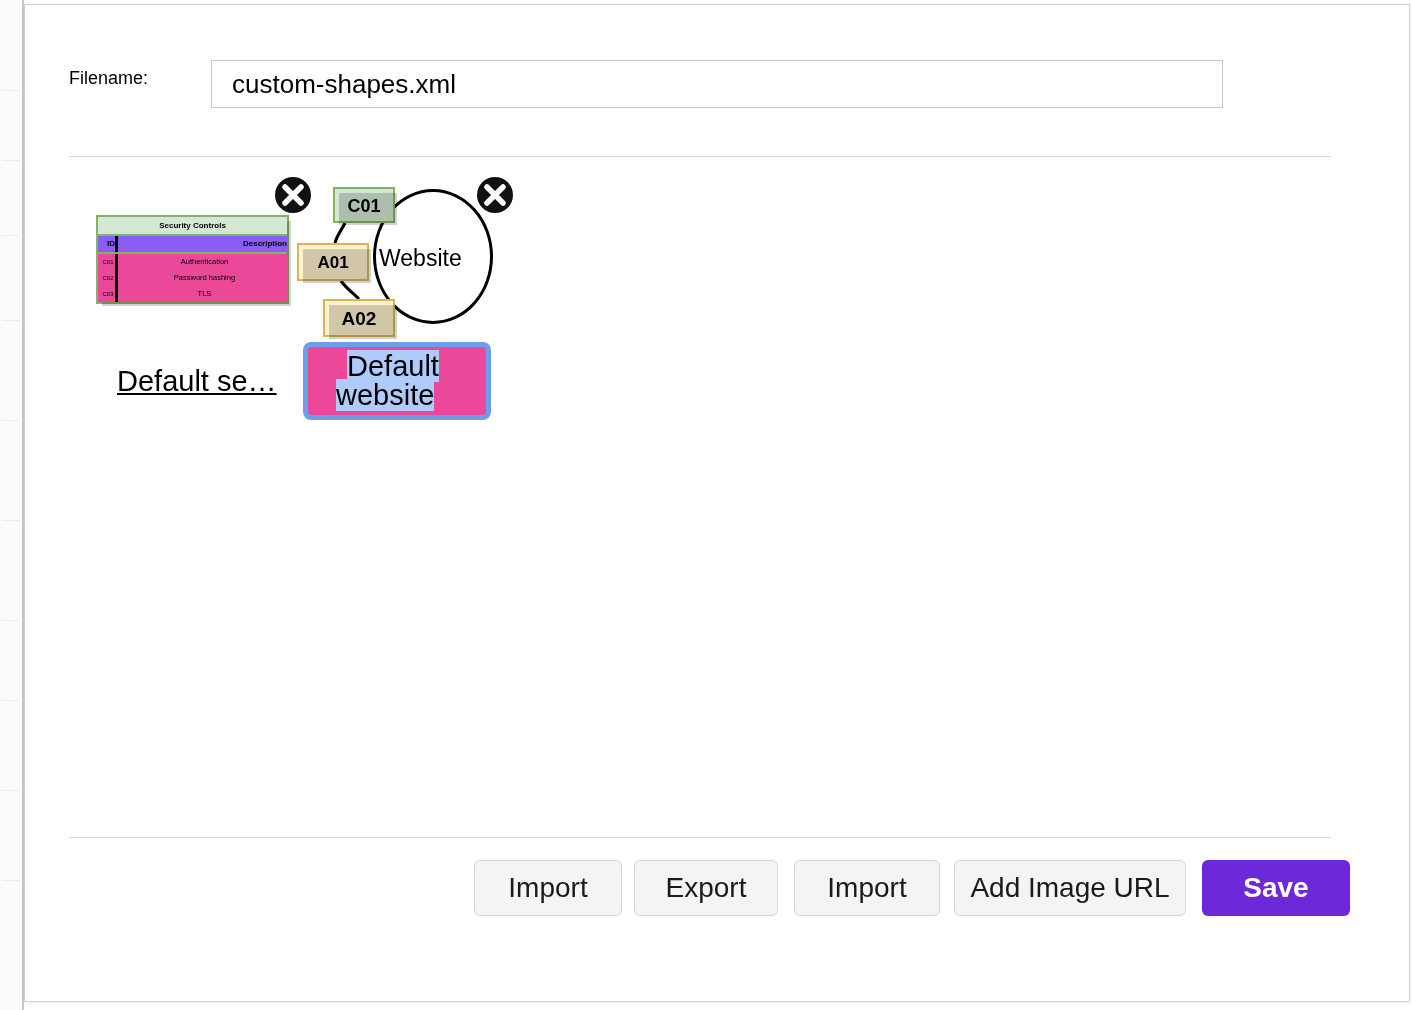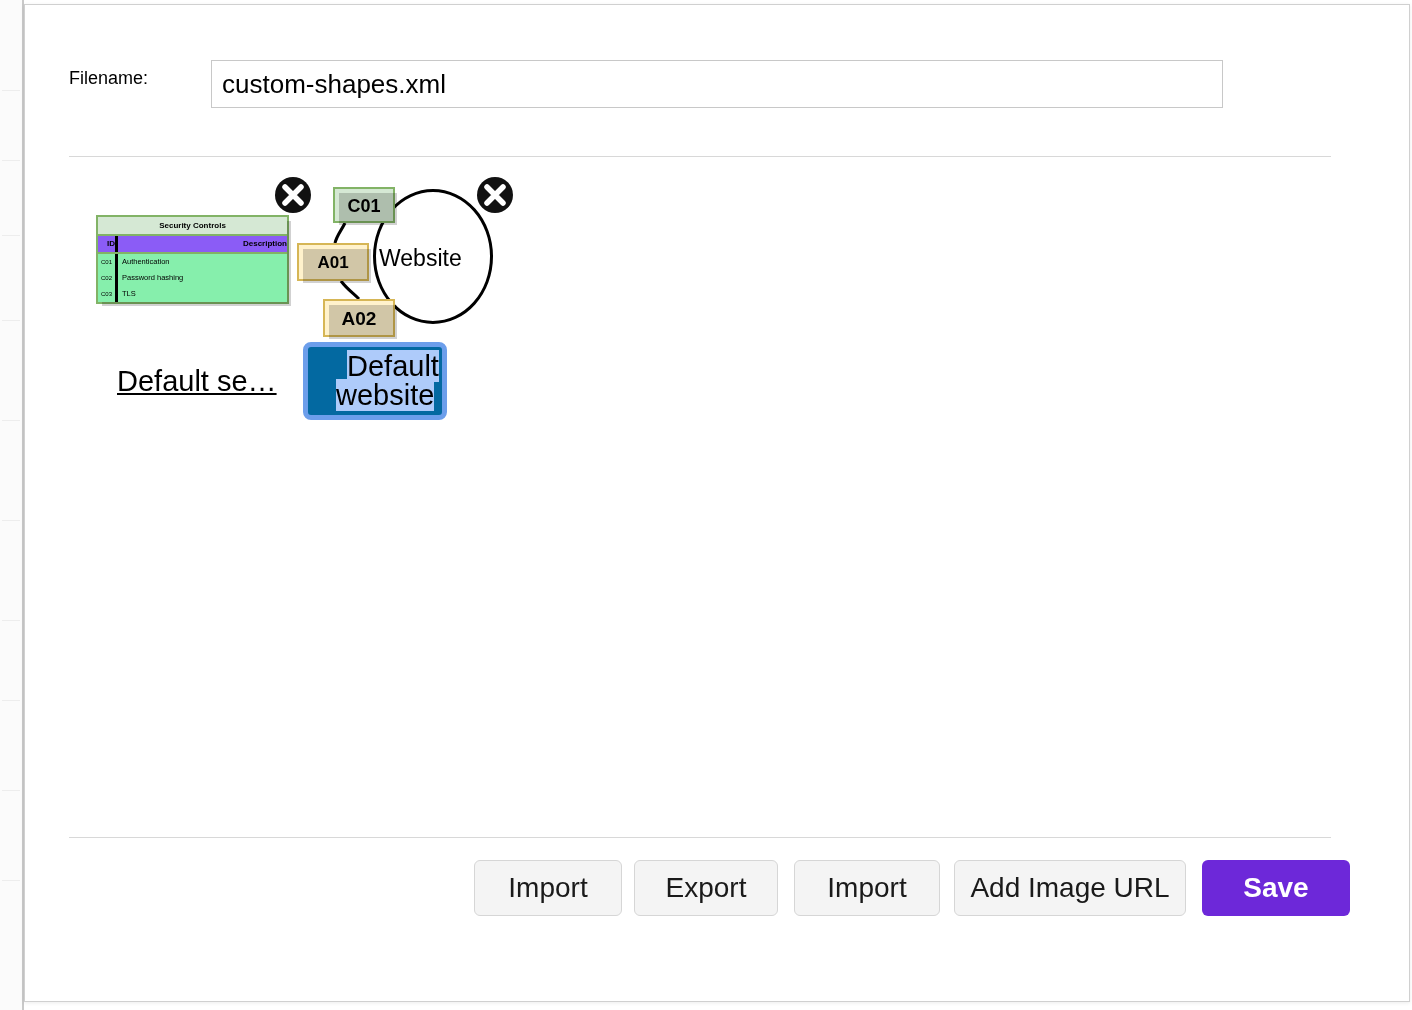--- a/index.html
+++ b/index.html
@@ -70,21 +70,21 @@
     left: 186px;
     top: 0px;
     width: 1012px;
     height: 48px;
     box-sizing: border-box;
     border: 1px solid #c8c8c8;
     background: #ffffff;
     font-family: "Liberation Sans", sans-serif;
     font-size: 26px;
     color: #000000;
-    padding: 0 10px;
+    padding: 0 20px;
     outline: none;
     border-radius: 0;
   }
 
   .divider {
     position: absolute;
     left: 44px;
     width: 1262px;
     height: 1px;
     background: #d8d8d8;
@@ -153,21 +153,22 @@
   #sec-table .tbl-head .c-desc {
     flex: 1;
     font-size: 8px;
     font-weight: bold;
     line-height: 16px;
     padding-left: 4px;
   }
   #sec-table .tbl-row {
     display: flex;
     height: 16px;
-    background: #86efac;
+    background: #ec4899;
+    text-align: center;
   }
   #sec-table .tbl-row .c-id {
     width: 20px;
     border-right: 3px solid #000;
     font-size: 6px;
     line-height: 16px;
     padding-left: 3px;
     box-sizing: border-box;
     color: #000;
   }
@@ -255,25 +256,25 @@
     cursor: pointer;
   }
   #delete-badge-1 { left: 205px; top: 11px; }
   #delete-badge-2 { left: 407px; top: 11px; }
 
   
   #selected-textbox {
     position: absolute;
     left: 234px;
     top: 177px;
-    width: 144px;
+    width: 188px;
     height: 78px;
     border: 5px solid #6c9eeb;
     border-radius: 8px;
-    background: #0369a1;
+    background: #ec4899;
     box-sizing: border-box;
     z-index: 7;
   }
   #selected-textbox .sel-line {
     position: absolute;
     font-size: 29px;
     color: #000000;
     white-space: nowrap;
     line-height: 32px;
   }

